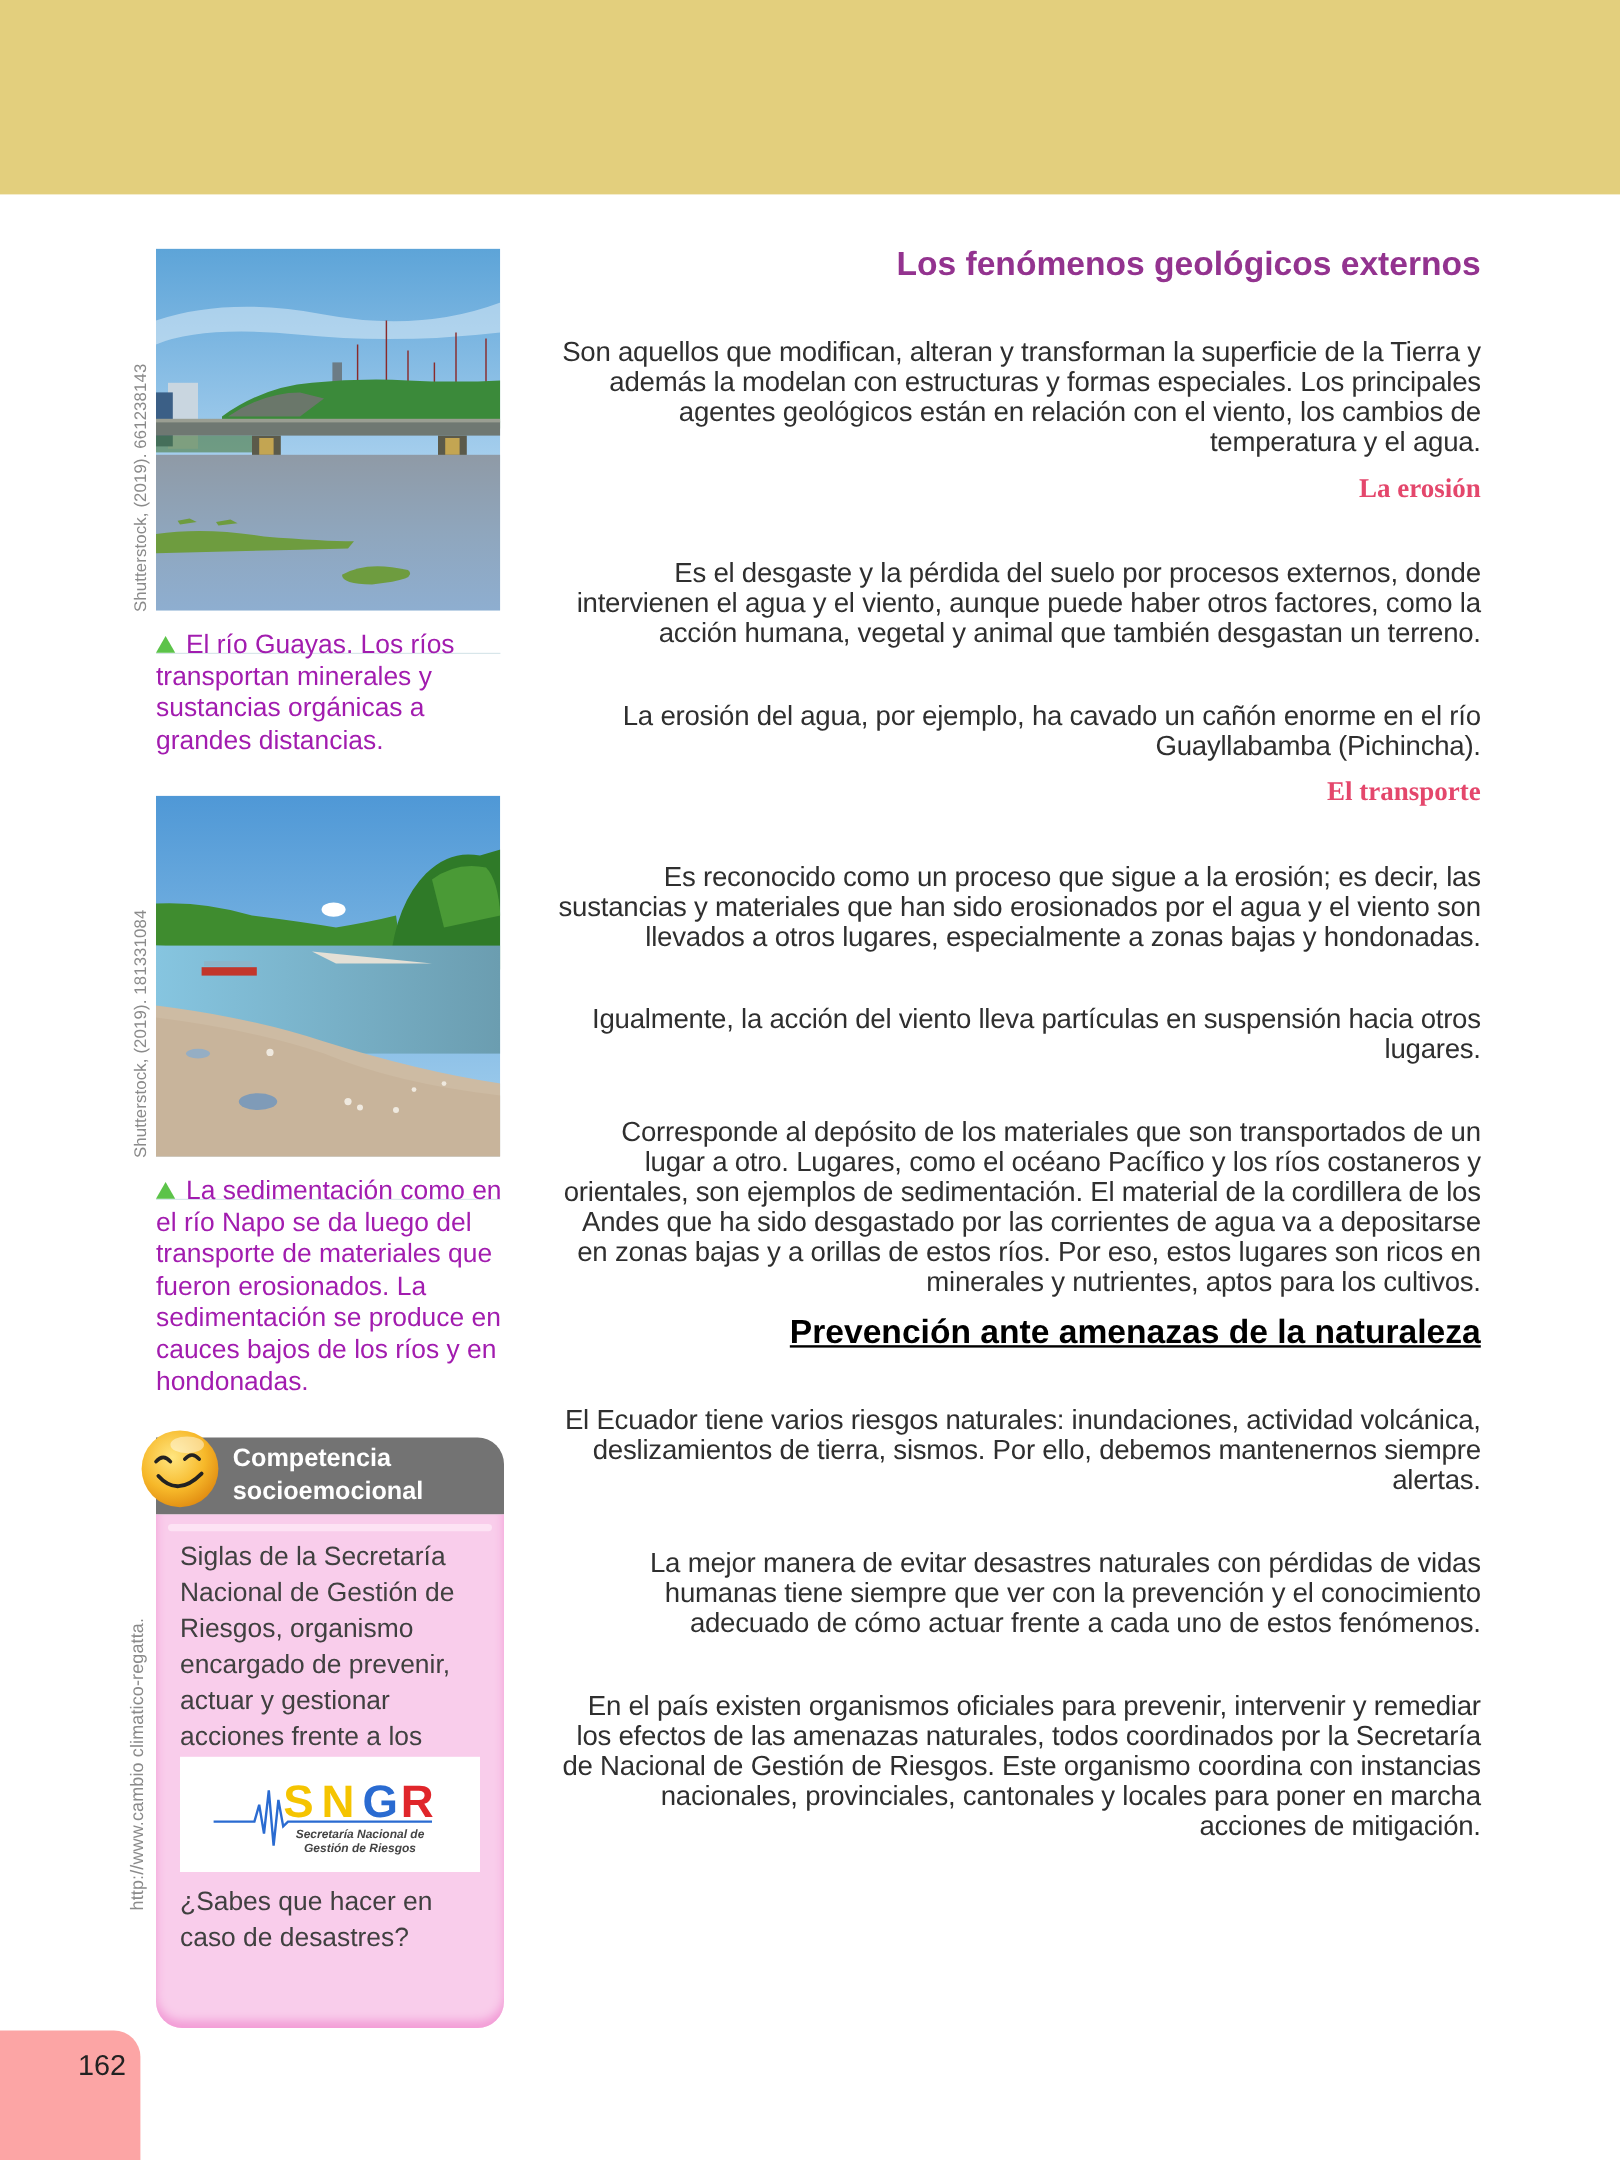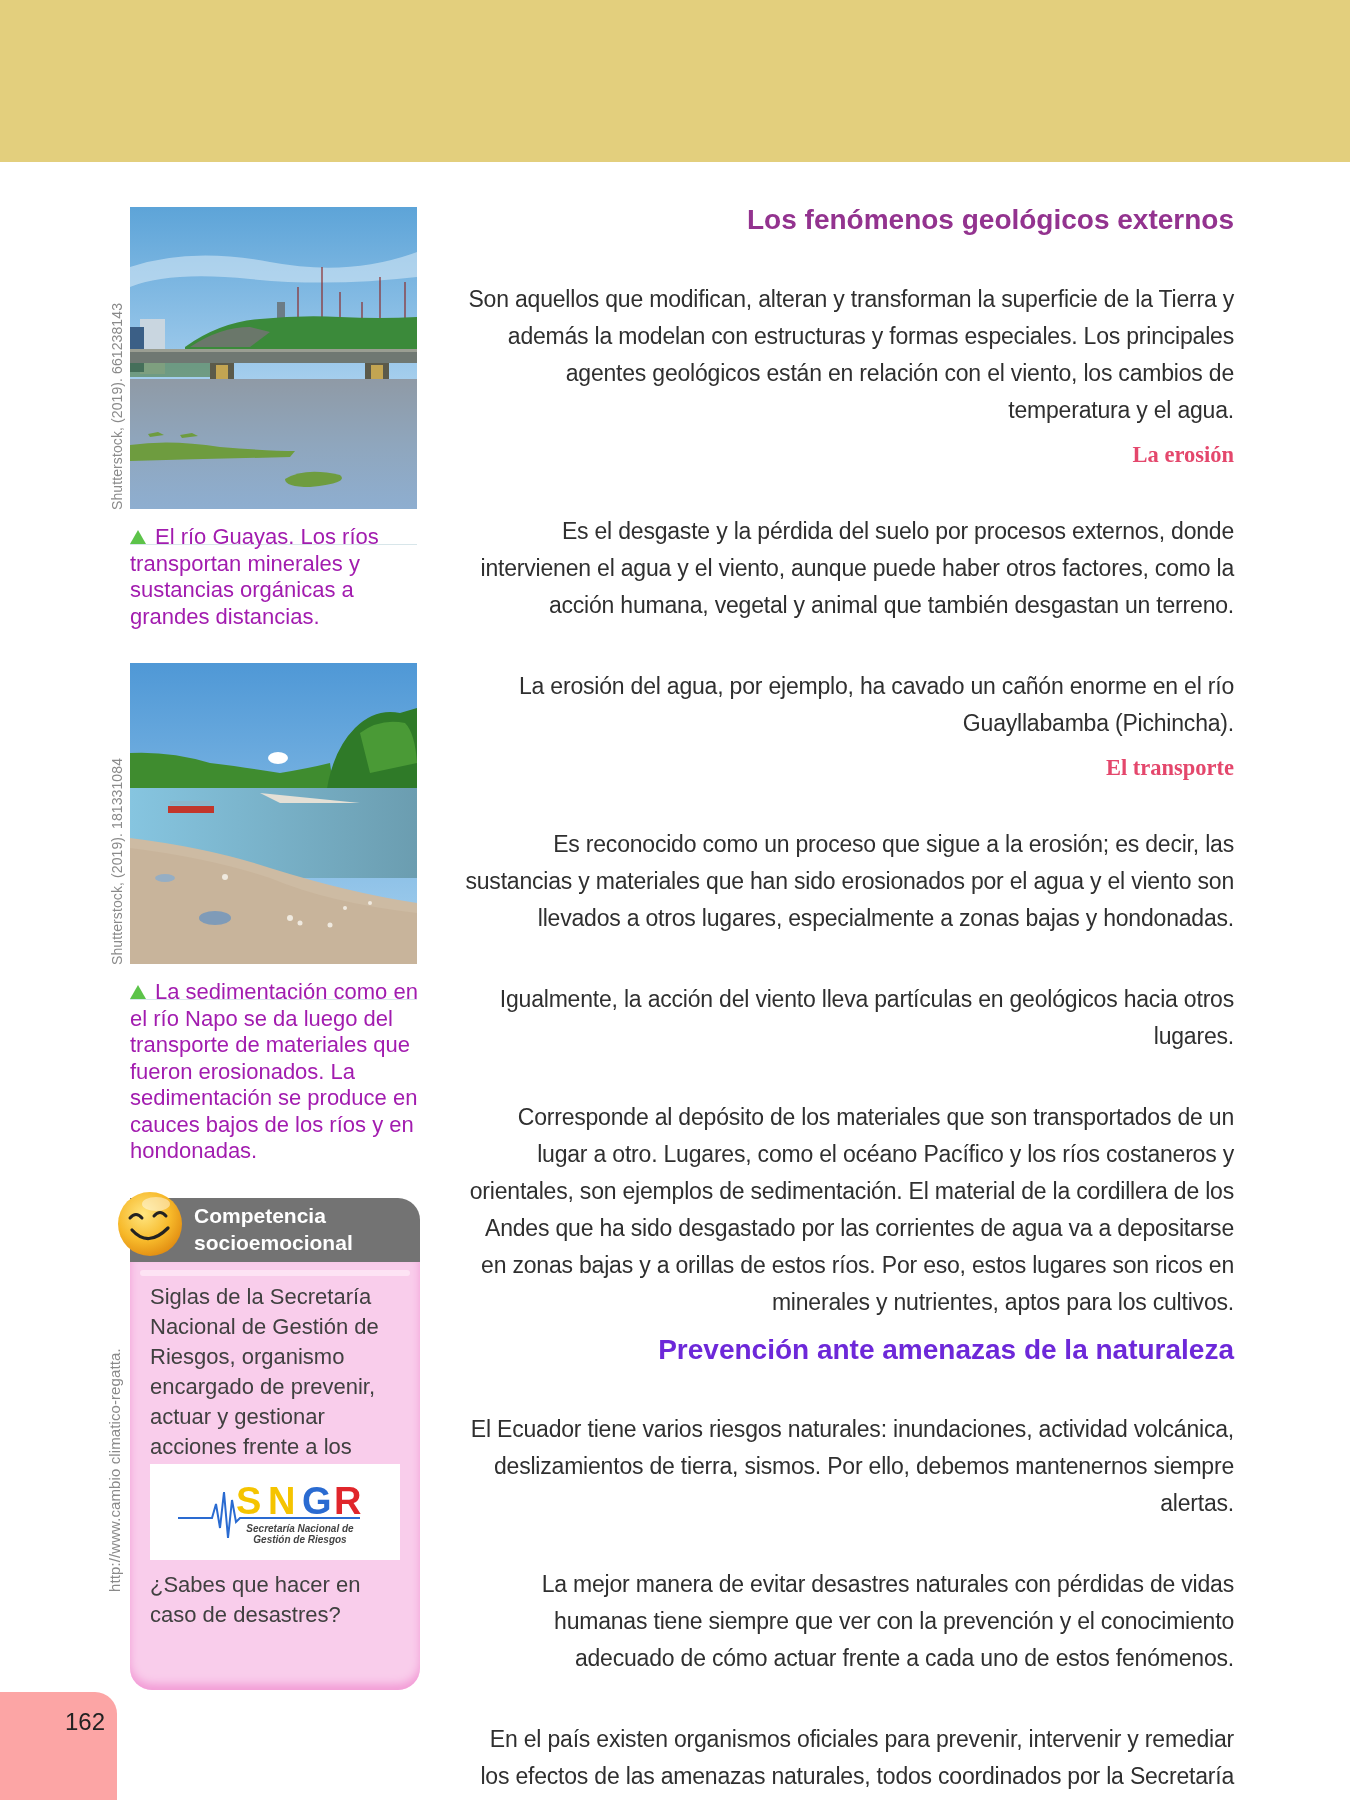--- a/index.html
+++ b/index.html
@@ -40,23 +40,23 @@
     .comp-question { position: absolute; left: 20px; top: 308px; width: 260px; font-size: 22px; line-height: 30px; color: #404040; }
     .smiley { position: absolute; left: 116px; top: 1190px; width: 68px; height: 68px; }
 
     .page-tab { position: absolute; left: 0; top: 1692px; width: 117px; height: 108px; background: #fca5a5;
                 border-radius: 0 22px 0 0; }
     .page-num { position: absolute; right: 12px; top: 16px; font-size: 24px; color: #222; }
 
     
     .main { position: absolute; left: 464px; top: 203px; width: 770px; text-align: right; }
     .h1 { font-weight: bold; font-size: 28px; line-height: 34px; color: #93338f; margin-bottom: 18px; }
-    .h1.blue { color: #6d28d9; margin-bottom: 14px; }
+    .h1.blue { color: #000000; margin-bottom: 14px; text-decoration: underline; }
     .h2 { font-weight: bold; font-size: 22.5px; line-height: 28px; color: #e4476c; font-family: Liberation Serif, serif; }
-    .p { font-size: 23px; line-height: 37px; color: #2f2f2f; margin-bottom: 12px; letter-spacing: -0.2px; margin-top: 44px; }
+    .p { font-size: 23px; line-height: 25px; color: #2f2f2f; margin-bottom: 12px; letter-spacing: -0.2px; margin-top: 44px; }
   </style>
 </head>
 <body>
 
 <div class="top-band"></div>
 
 <div class="photo photo-1">
   <svg viewBox="0 0 287 302" preserveAspectRatio="none">
     <defs>
       <linearGradient id="sky1" x1="0" y1="0" x2="0" y2="1">
@@ -195,21 +195,21 @@
 <div class="main">
   <div class="h1">Los fenómenos geológicos externos</div>
   <div class="p">Son aquellos que modifican, alteran y transforman la superficie de la Tierra y además la modelan con estructuras y formas especiales. Los principales agentes geológicos están en relación con el viento, los cambios de temperatura y el agua.</div>
 
   <div class="h2">La erosión</div>
   <div class="p">Es el desgaste y la pérdida del suelo por procesos externos, donde intervienen el agua y el viento, aunque puede haber otros factores, como la acción humana, vegetal y animal que también desgastan un terreno.</div>
   <div class="p">La erosión del agua, por ejemplo, ha cavado un cañón enorme en el río Guayllabamba (Pichincha).</div>
 
   <div class="h2">El transporte</div>
   <div class="p">Es reconocido como un proceso que sigue a la erosión; es decir, las sustancias y materiales que han sido erosionados por el agua y el viento son llevados a otros lugares, especialmente a zonas bajas y hondonadas.</div>
-  <div class="p">Igualmente, la acción del viento lleva partículas en geológicos hacia otros lugares.</div>
+  <div class="p">Igualmente, la acción del viento lleva partículas en suspensión hacia otros lugares.</div>
 
   <div class="p">Corresponde al depósito de los materiales que son transportados de un lugar a otro. Lugares, como el océano Pacífico y los ríos costaneros y orientales, son ejemplos de sedimentación. El material de la cordillera de los Andes que ha sido desgastado por las corrientes de agua va a depositarse en zonas bajas y a orillas de estos ríos. Por eso, estos lugares son ricos en minerales y nutrientes, aptos para los cultivos.</div>
 
   <div class="h1 blue">Prevención ante amenazas de la naturaleza</div>
   <div class="p">El Ecuador tiene varios riesgos naturales: inundaciones, actividad volcánica, deslizamientos de tierra, sismos. Por ello, debemos mantenernos siempre alertas.</div>
   <div class="p">La mejor manera de evitar desastres naturales con pérdidas de vidas humanas tiene siempre que ver con la prevención y el conocimiento adecuado de cómo actuar frente a cada uno de estos fenómenos.</div>
   <div class="p">En el país existen organismos oficiales para prevenir, intervenir y remediar los efectos de las amenazas naturales, todos coordinados por la Secretaría de Nacional de Gestión de Riesgos. Este organismo coordina con instancias nacionales, provinciales, cantonales y locales para poner en marcha acciones de mitigación.</div>
 </div>
 
 </body></html>

